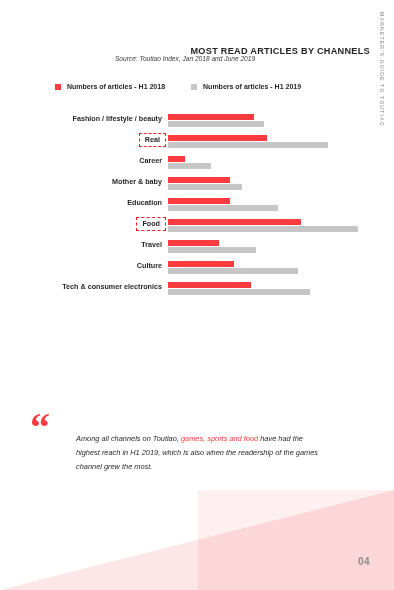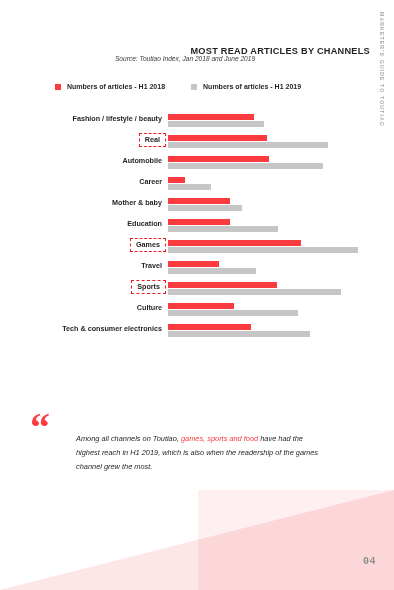--- a/index.html
+++ b/index.html
@@ -35,27 +35,26 @@
     position: absolute;
     right: 0;
     bottom: 0;
     width: 196px;
     height: 100px;
     background: rgba(237, 28, 36, 0.07);
     pointer-events: none;
   }
   .page-number {
     position: absolute;
-    right: 18px;
+    right: 24px;
     bottom: 23px;
     font-size: 10px;
     font-weight: bold;
     color: #8e8e8e;
     letter-spacing: 0.5px;
-    font-family: Liberation Mono, monospace;
   }
 
   
   .side-rail {
     position: absolute;
     right: 5px;
     top: 12px;
     width: 14px;
     height: 130px;
     display: flex;
@@ -230,27 +229,20 @@
         </div>
       </div>
       <div class="chart-row">
         <div class="row-label boxed">Real</div>
         <div class="bars">
           <span class="bar bar-2018" style="width: 99px; background: rgb(251, 59, 63);"></span>
           <span class="bar bar-2019" style="width: 160px; background: rgb(198, 198, 198);"></span>
         </div>
       </div>
       <div class="chart-row">
-        <div class="row-label">Automobile</div>
-        <div class="bars">
-          <span class="bar bar-2018" style="width: 101px; background: rgb(251, 59, 63);"></span>
-          <span class="bar bar-2019" style="width: 155px; background: rgb(198, 198, 198);"></span>
-        </div>
-      </div>
-      <div class="chart-row">
         <div class="row-label">Career</div>
         <div class="bars">
           <span class="bar bar-2018" style="width: 17px; background: rgb(251, 59, 63);"></span>
           <span class="bar bar-2019" style="width: 43px; background: rgb(198, 198, 198);"></span>
         </div>
       </div>
       <div class="chart-row">
         <div class="row-label">Mother &amp; baby</div>
         <div class="bars">
           <span class="bar bar-2018" style="width: 62px; background: rgb(251, 59, 63);"></span>
@@ -258,38 +250,31 @@
         </div>
       </div>
       <div class="chart-row">
         <div class="row-label">Education</div>
         <div class="bars">
           <span class="bar bar-2018" style="width: 62px; background: rgb(251, 59, 63);"></span>
           <span class="bar bar-2019" style="width: 110px; background: rgb(198, 198, 198);"></span>
         </div>
       </div>
       <div class="chart-row">
-        <div class="row-label boxed">Games</div>
+        <div class="row-label boxed">Food</div>
         <div class="bars">
           <span class="bar bar-2018" style="width: 133px; background: rgb(251, 59, 63);"></span>
           <span class="bar bar-2019" style="width: 190px; background: rgb(198, 198, 198);"></span>
         </div>
       </div>
       <div class="chart-row">
         <div class="row-label">Travel</div>
         <div class="bars">
           <span class="bar bar-2018" style="width: 51px; background: rgb(251, 59, 63);"></span>
           <span class="bar bar-2019" style="width: 88px; background: rgb(198, 198, 198);"></span>
-        </div>
-      </div>
-      <div class="chart-row">
-        <div class="row-label boxed">Sports</div>
-        <div class="bars">
-          <span class="bar bar-2018" style="width: 109px; background: rgb(251, 59, 63);"></span>
-          <span class="bar bar-2019" style="width: 173px; background: rgb(198, 198, 198);"></span>
         </div>
       </div>
       <div class="chart-row">
         <div class="row-label">Culture</div>
         <div class="bars">
           <span class="bar bar-2018" style="width: 66px; background: rgb(251, 59, 63);"></span>
           <span class="bar bar-2019" style="width: 130px; background: rgb(198, 198, 198);"></span>
         </div>
       </div>
       <div class="chart-row">

